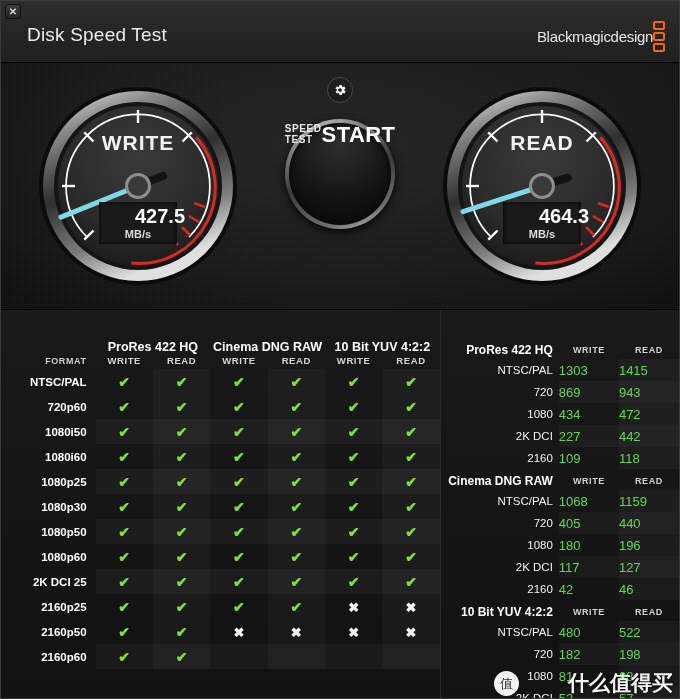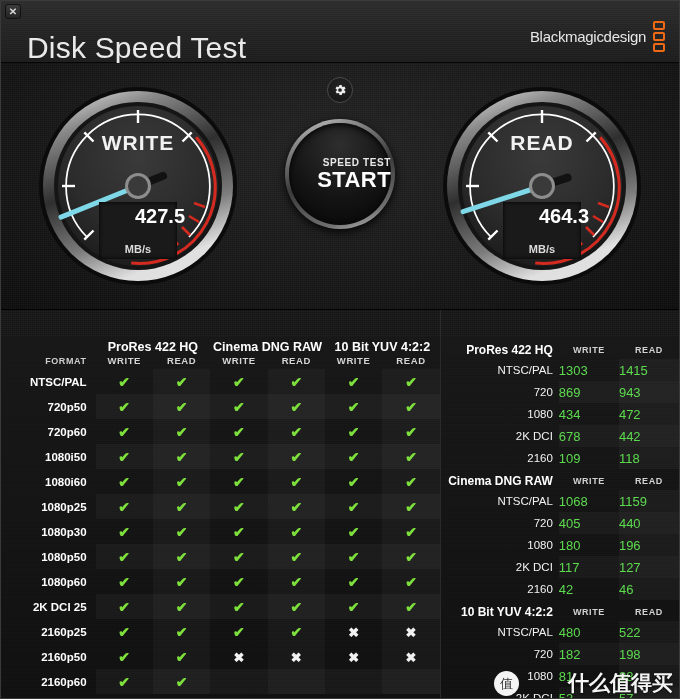--- a/index.html
+++ b/index.html
@@ -34,28 +34,28 @@
     width: 16px; height: 15px;
     background: linear-gradient(180deg,#3c3c3c,#242424);
     border-radius: 3px;
     border: 1px solid #111;
     color: #d8d8d8;
     font-size: 10px; font-weight: bold;
     line-height: 13px; text-align: center;
     cursor: pointer;
   }
   .app-title {
-    position: absolute; left: 26px; top: 30px;
-    font-size: 30px; font-weight: 400;
+    position: absolute; left: 26px; top: 23px;
+    font-size: 19px; font-weight: 400;
     color: #eaeaea;
     letter-spacing: 0.2px;
   }
   .bm-logo {
     position: absolute; right: 14px; top: 20px;
-    display: flex; align-items: center; gap: 7px; margin-left: 16px;
+    display: flex; align-items: center; gap: 0; margin-left: 16px;
   }
   .bm-text {
     font-size: 15px; color: #e6e6e6; letter-spacing: -0.3px;
   }
   .bm-marks { display: flex; flex-direction: column; gap: 2px; }
   .bm-marks i {
     display: block; width: 12px; height: 9px;
     border: 2px solid #f06a15; border-radius: 2px;
   }
 
@@ -81,21 +81,21 @@
   }
   .readout {
     position: absolute; left: 50%; top: 117px;
     transform: translateX(-50%);
     width: 78px; padding: 4px 0 4px;
     background: #1a1a1a;
     text-align: center;
     box-shadow: inset 0 0 4px #000;
   }
   .readout .val { font-size: 20px; font-weight: bold; color: #fff; line-height: 1.05; padding-left: 36px; }
-  .readout .unit { font-size: 11px; font-weight: bold; color: #dcdcdc; margin-top: 16px; }
+  .readout .unit { font-size: 11px; font-weight: bold; color: #dcdcdc; margin-top: 1px; }
 
   
   .gear {
     position: absolute; left: 50%; top: 14px; transform: translateX(-50%);
     width: 26px; height: 26px; border-radius: 50%;
     border: 1px solid #4a4a4a;
     background: radial-gradient(circle at 50% 35%, #242424, #141414);
     display: flex; align-items: center; justify-content: center;
     cursor: pointer;
   }
@@ -103,21 +103,21 @@
     position: absolute; left: 50%; top: 56px; transform: translateX(-50%);
     width: 110px; height: 110px; border-radius: 50%;
     background: linear-gradient(160deg,#d8d8d8 0%, #8d8d8d 18%, #3a3a3a 50%, #6f6f6f 82%, #cfcfcf 100%);
     padding: 4px;
     box-shadow: 0 3px 9px rgba(0,0,0,0.85);
     cursor: pointer;
   }
   .start-inner {
     width: 100%; height: 100%; border-radius: 50%;
     background: radial-gradient(circle at 50% 22%, #2e2e2e 0%, #141414 55%, #050505 100%);
-    display: flex; flex-direction: column; align-items: flex-end; justify-content: center;
+    display: flex; align-items: flex-start; justify-content: center;
     box-shadow: inset 0 2px 6px rgba(0,0,0,0.9);
   }
   .start-sub { font-size: 10px; font-weight: bold; color: #e8e8e8; letter-spacing: 0.6px; }
   .start-main { font-size: 22px; font-weight: bold; color: #fff; letter-spacing: 0.4px; line-height: 1.08; }
 
   
   .panels { position: relative; height: 389px; display: flex; }
   .panel-left  { width: 440px; position: relative; }
   .panel-right { width: 240px; position: relative; border-left: 1px solid #2a2a2a; }
   .panel-head {
@@ -367,29 +367,20 @@
           <tbody id="wtab-body">
               <tr>
                 <td class="fmt">NTSC/PAL</td>
                 <td class="cell"><span class="mark-ok">✔</span></td>
                 <td class="cell shade"><span class="mark-ok">✔</span></td>
                 <td class="cell"><span class="mark-ok">✔</span></td>
                 <td class="cell shade"><span class="mark-ok">✔</span></td>
                 <td class="cell"><span class="mark-ok">✔</span></td>
                 <td class="cell shade"><span class="mark-ok">✔</span></td>
               </tr>
-              <tr class="alt">
-                <td class="fmt">720p50</td>
-                <td class="cell"><span class="mark-ok">✔</span></td>
-                <td class="cell shade"><span class="mark-ok">✔</span></td>
-                <td class="cell"><span class="mark-ok">✔</span></td>
-                <td class="cell shade"><span class="mark-ok">✔</span></td>
-                <td class="cell"><span class="mark-ok">✔</span></td>
-                <td class="cell shade"><span class="mark-ok">✔</span></td>
-              </tr>
               <tr>
                 <td class="fmt">720p60</td>
                 <td class="cell"><span class="mark-ok">✔</span></td>
                 <td class="cell shade"><span class="mark-ok">✔</span></td>
                 <td class="cell"><span class="mark-ok">✔</span></td>
                 <td class="cell shade"><span class="mark-ok">✔</span></td>
                 <td class="cell"><span class="mark-ok">✔</span></td>
                 <td class="cell shade"><span class="mark-ok">✔</span></td>
               </tr>
               <tr class="alt">
@@ -511,21 +502,21 @@
                 <td class="num">869</td>
                 <td class="num shade">943</td>
               </tr>
               <tr>
                 <td class="name">1080</td>
                 <td class="num">434</td>
                 <td class="num shade">472</td>
               </tr>
               <tr class="alt">
                 <td class="name">2K DCI</td>
-                <td class="num">678</td>
+                <td class="num">227</td>
                 <td class="num shade">442</td>
               </tr>
               <tr>
                 <td class="name">2160</td>
                 <td class="num">109</td>
                 <td class="num shade">118</td>
               </tr>
               <tr class="sec">
                 <th>Cinema DNG RAW</th>
                 <th class="hdr">WRITE</th>

